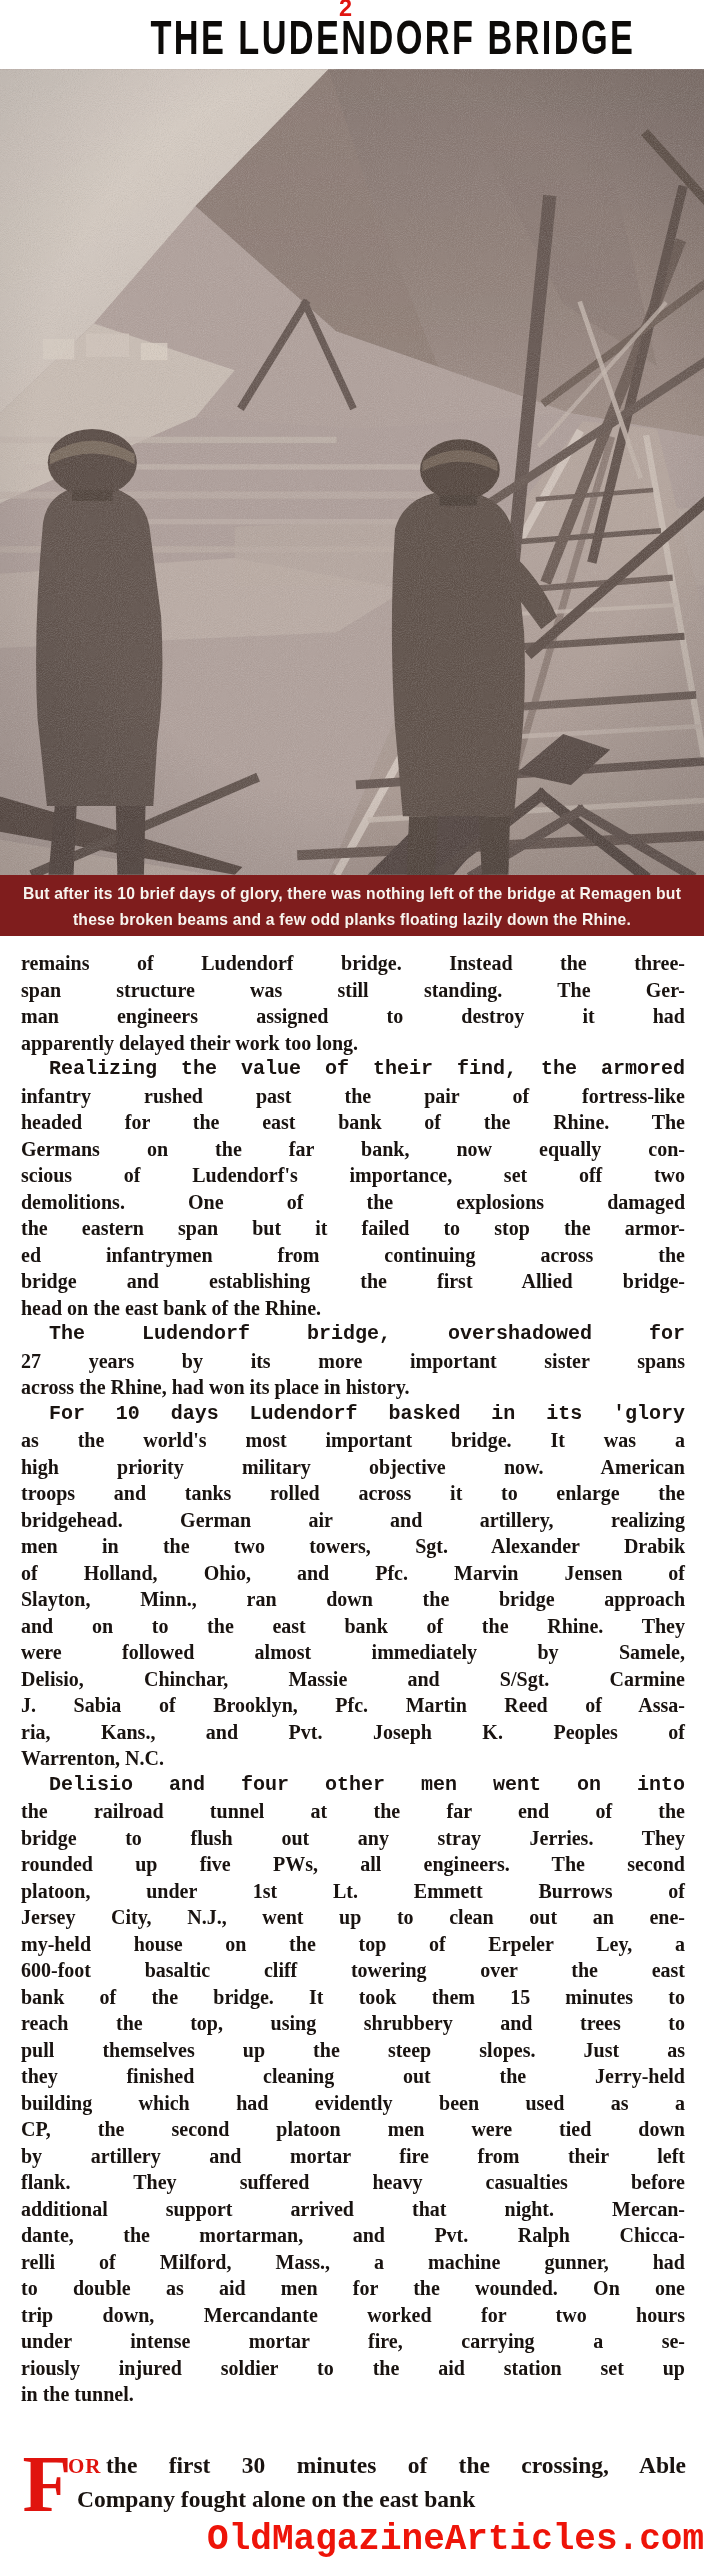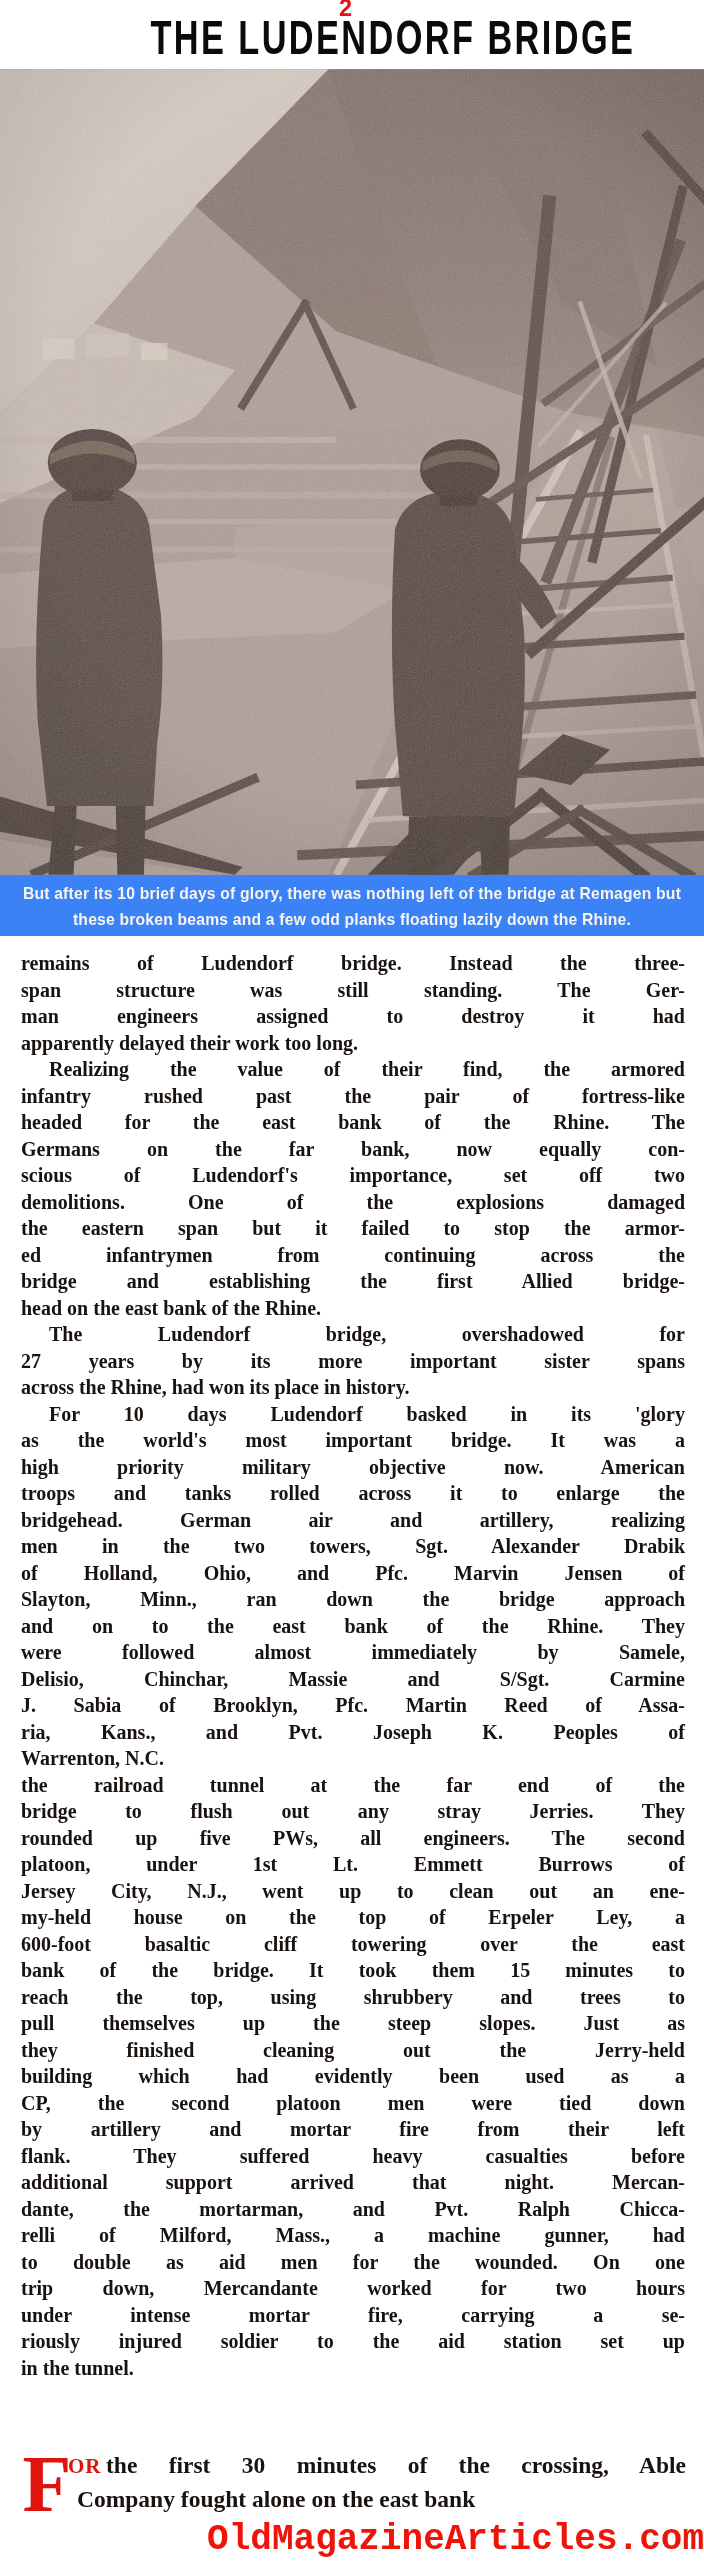--- a/index.html
+++ b/index.html
@@ -10,30 +10,30 @@
             font:bold 23.5px/1 "Liberation Sans",sans-serif;}
 
   .title{position:absolute;top:14px;left:0;width:704px;text-align:right;color:#0d0b09;}
   .title-inner{display:inline-block;font:900 44px/1 "Liberation Sans",sans-serif;
                letter-spacing:3.1px;transform:scale(0.78,1.08);transform-origin:center top;
                white-space:nowrap;}
 
   .photo{position:absolute;top:69px;left:0;width:704px;height:806px;background:#ab9b96;}
   .photo svg{display:block;}
 
-  .caption-bar{position:absolute;top:875px;left:0;width:704px;height:61px;background:#3b82f6;
+  .caption-bar{position:absolute;top:875px;left:0;width:704px;height:61px;background:#7f1d1d;
                color:#f7f4ee;text-align:center;box-sizing:border-box;padding-top:5.5px;}
   .caption-line{font:bold 15.7px/26px "Liberation Sans",sans-serif;letter-spacing:0.2px;}
 
   .article{position:absolute;top:950px;left:0;width:704px;box-sizing:border-box;
            padding:0 19px 0 21px;color:#191310;font-weight:bold;font-size:20px;}
   .tline{height:26.5px;line-height:26.5px;text-align:justify;text-align-last:justify;
          overflow:visible;}
   .tline.lastline{text-align-last:left;}
-  .tline.indent{padding-left:28px;}
+  .tline.indent{padding-left:28px;font-family:Liberation Mono, monospace;}
 
   .final-para{position:absolute;top:2448px;left:21px;width:665px;color:#191310;
               font-weight:bold;font-size:23.5px;}
   .final-para .fline{height:34px;line-height:34px;text-align:justify;text-align-last:justify;}
   .final-para .fline.l1{padding-left:85px;}
   .final-para .fline.l2{padding-left:56px;text-align-last:left;}
   .drop-cap{position:absolute;left:1.6px;top:3.1px;color:#e0140e;
             font:900 80px/66px "Liberation Serif",serif;}
   .drop-cap-small{position:absolute;left:47px;top:7.8px;color:#e0140e;
                   font:900 21px/21px "Liberation Serif",serif;letter-spacing:0.8px;}
@@ -203,20 +203,21 @@
       <div class="tline">bridgehead. German air and artillery, realizing</div>
       <div class="tline">men in the two towers, Sgt. Alexander Drabik</div>
       <div class="tline">of Holland, Ohio, and Pfc. Marvin Jensen of</div>
       <div class="tline">Slayton, Minn., ran down the bridge approach</div>
       <div class="tline">and on to the east bank of the Rhine. They</div>
       <div class="tline">were followed almost immediately by Samele,</div>
       <div class="tline">Delisio, Chinchar, Massie and S/Sgt. Carmine</div>
       <div class="tline">J. Sabia of Brooklyn, Pfc. Martin Reed of Assa-</div>
       <div class="tline">ria, Kans., and Pvt. Joseph K. Peoples of</div>
       <div class="tline lastline">Warrenton, N.C.</div>
+      <div class="tline indent">Delisio and four other men went on into</div>
       <div class="tline">the railroad tunnel at the far end of the</div>
       <div class="tline">bridge to flush out any stray Jerries. They</div>
       <div class="tline">rounded up five PWs, all engineers. The second</div>
       <div class="tline">platoon, under 1st Lt. Emmett Burrows of</div>
       <div class="tline">Jersey City, N.J., went up to clean out an ene-</div>
       <div class="tline">my-held house on the top of Erpeler Ley, a</div>
       <div class="tline">600-foot basaltic cliff towering over the east</div>
       <div class="tline">bank of the bridge. It took them 15 minutes to</div>
       <div class="tline">reach the top, using shrubbery and trees to</div>
       <div class="tline">pull themselves up the steep slopes. Just as</div>

